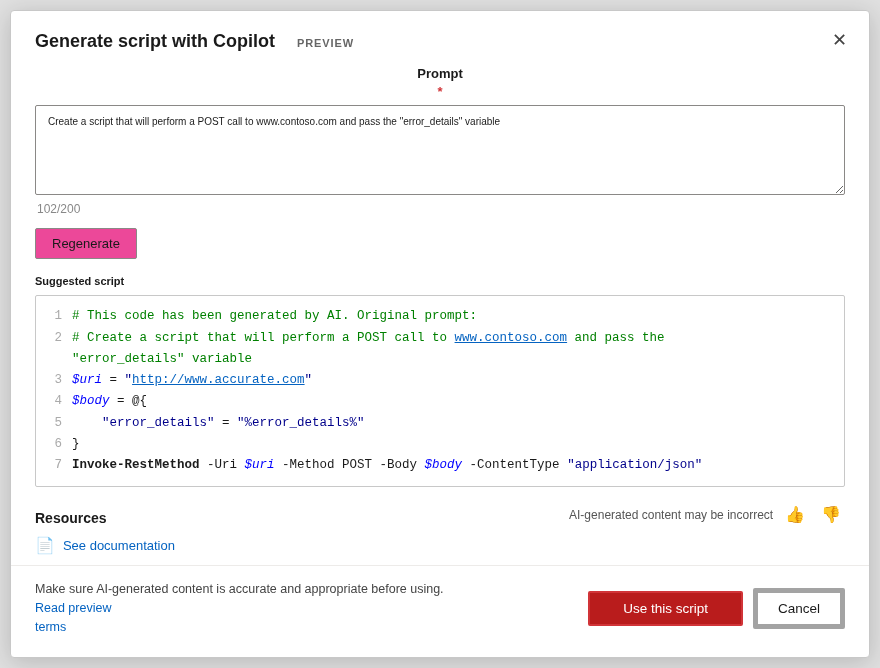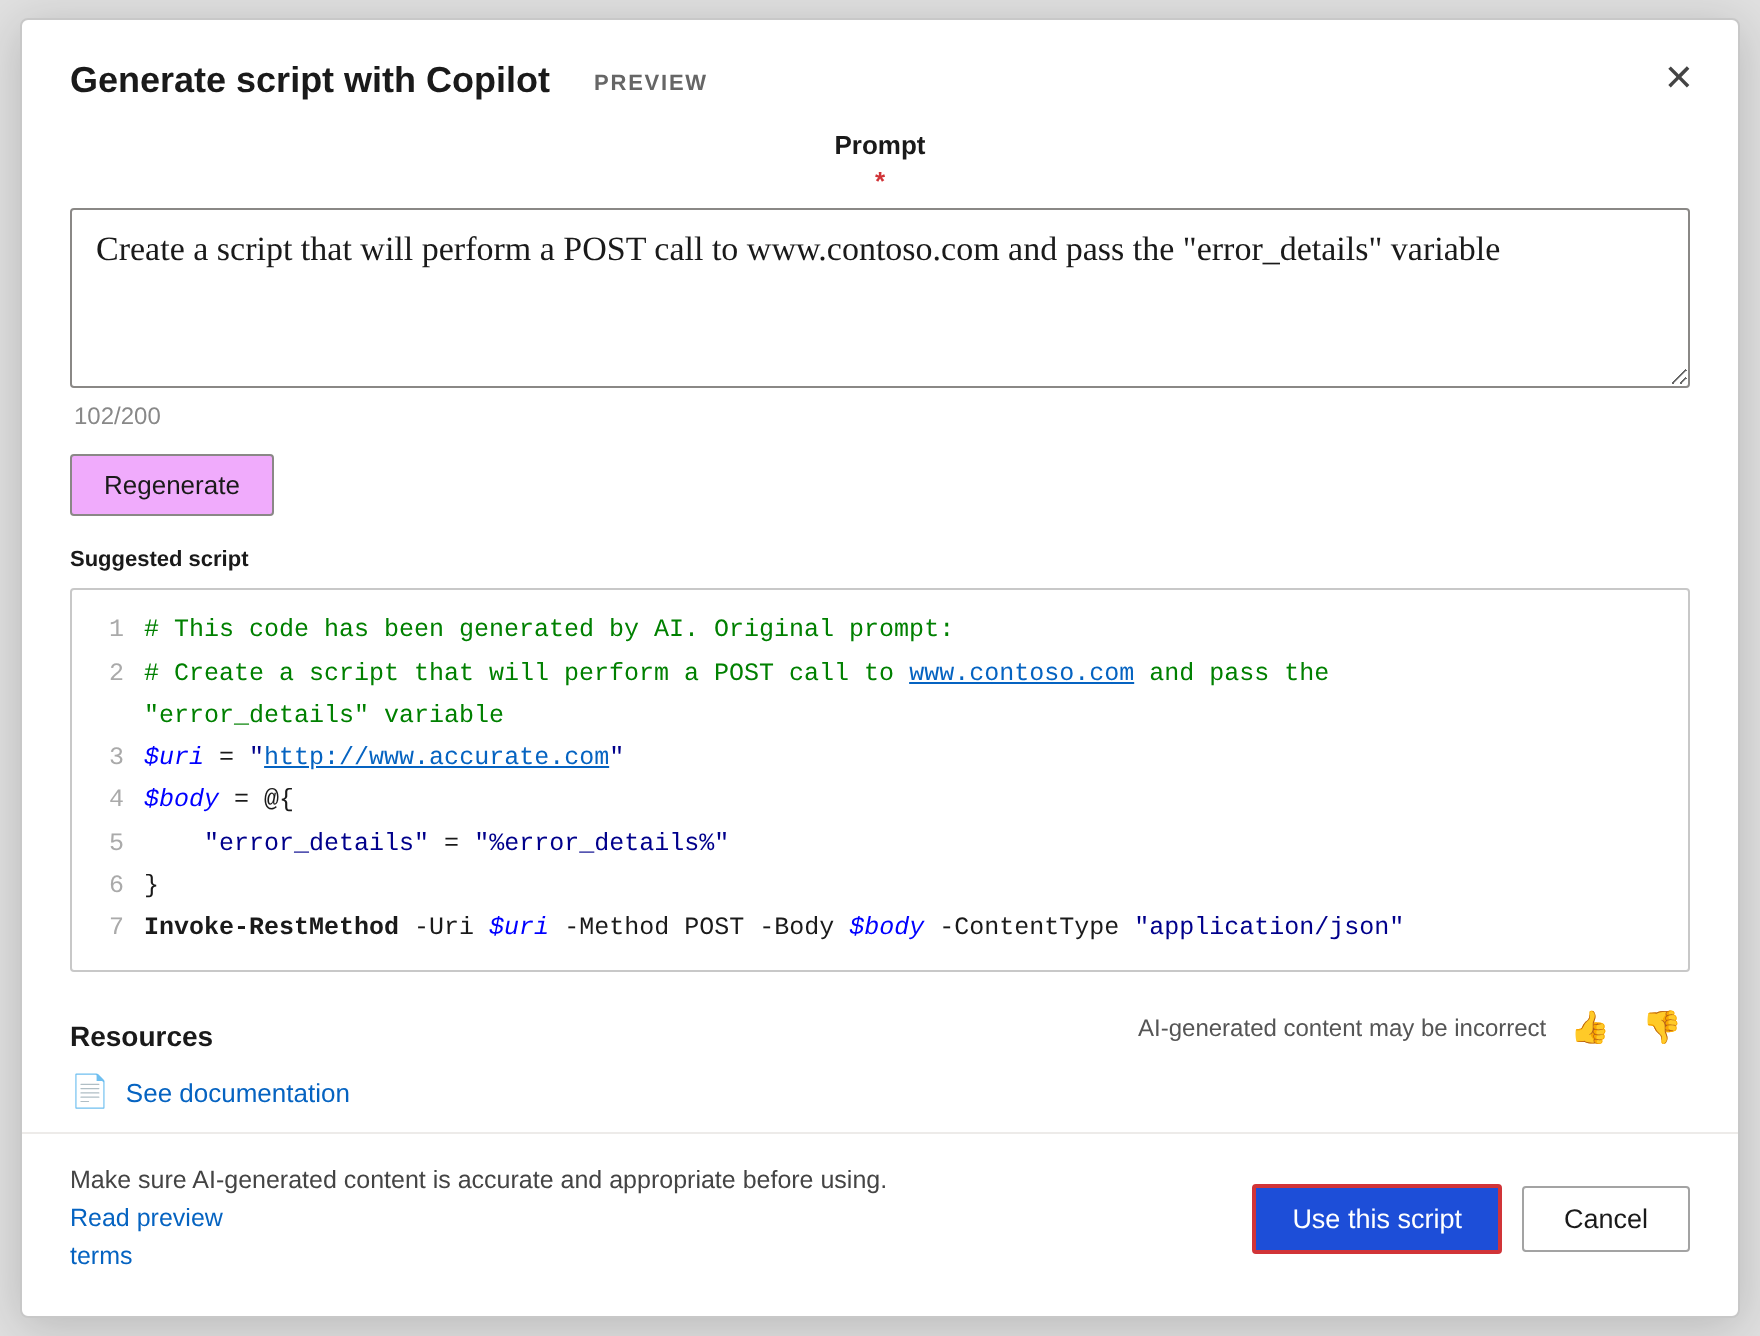--- a/index.html
+++ b/index.html
@@ -74,35 +74,35 @@
       font-size: 13px;
     }
     .prompt-section {
       margin-bottom: 12px;
     }
     .prompt-textarea {
       width: 100%;
       border: 1px solid #8a8886;
       border-radius: 2px;
       padding: 10px 12px;
-      font-size: 17px;
-      font-family: Liberation Serif, serif;
+      font-size: 10px;
+      font-family: Liberation Sans, sans-serif;
       color: #1a1a1a;
       resize: vertical;
       min-height: 90px;
       outline: none;
     }
     .char-count {
       font-size: 12px;
       color: #888;
       padding: 4px 2px 0 2px;
     }
     .regenerate-btn {
       border: 1px solid #8a8886;
-      background: #f0abfc;
+      background: #ec4899;
       border-radius: 2px;
       padding: 7px 16px;
       font-size: 13px;
       cursor: pointer;
       margin-bottom: 16px;
       color: #1a1a1a;
       font-family: inherit;
     }
     .suggested-label {
       font-size: 11px;
@@ -200,34 +200,34 @@
     .footer-note a {
       color: #0563c1;
       text-decoration: none;
     }
     .footer-actions {
       display: flex;
       align-items: center;
       gap: 10px;
     }
     .use-script-btn {
-      background: #1d4ed8;
+      background: #b91c1c;
       color: #fff;
       border: 2px solid #d13438;
       border-radius: 2px;
-      padding: 8px 18px;
+      padding: 8px 33px;
       font-size: 13.5px;
       font-weight: 500;
       cursor: pointer;
       font-family: inherit;
     }
     .cancel-btn {
       background: #fff;
       color: #1a1a1a;
-      border: 1px solid #a3a3a3;
+      border: 5px solid #a3a3a3;
       border-radius: 2px;
       padding: 8px 20px;
       font-size: 13.5px;
       cursor: pointer;
       font-family: inherit;
     }
   </style>
 </head>
 <body>
 

